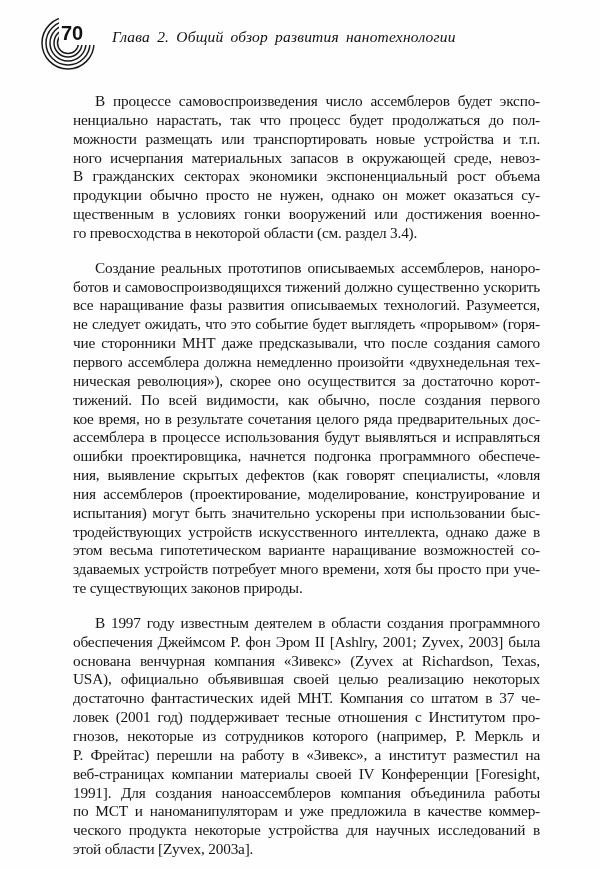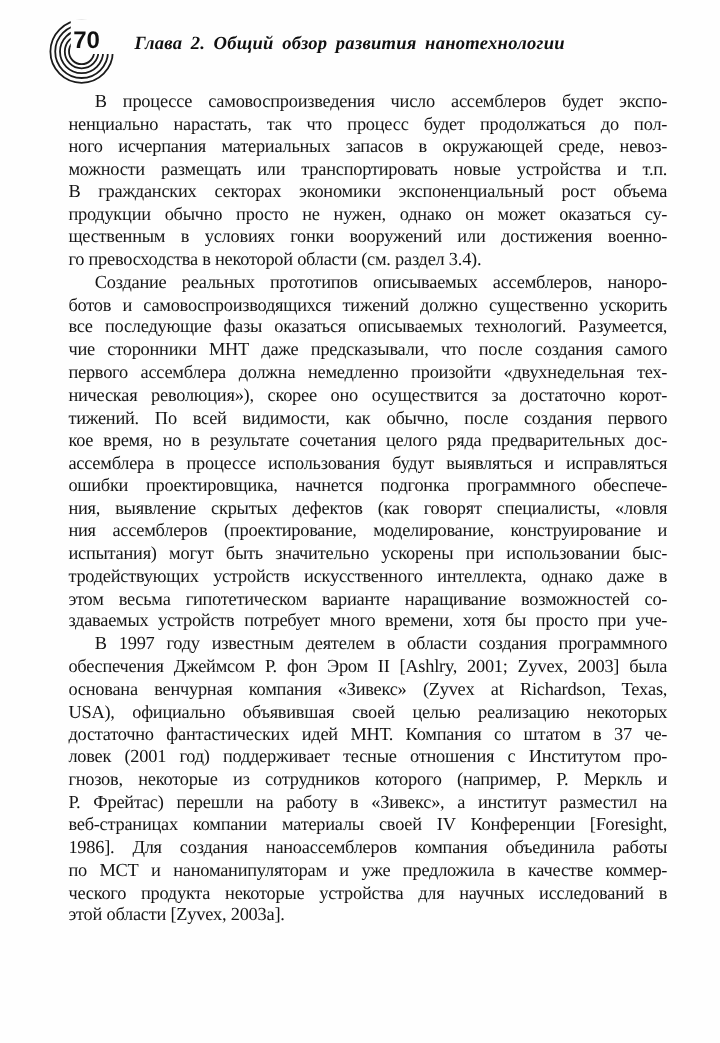--- a/index.html
+++ b/index.html
@@ -27,34 +27,34 @@
     font-family: "Liberation Sans", sans-serif;
     font-weight: bold;
     font-size: 20px;
     fill: #111;
   }
   .chapter-title {
     position: absolute;
     left: 112px; top: 28px;
     width: 460px;
     font-family: "Liberation Serif", serif;
-    font-weight: bold;
+    font-weight: normal;
     font-style: italic;
     font-size: 15.5px;
     letter-spacing: 0.2px;
     word-spacing: 3px;
     color: #101010;
     white-space: nowrap;
   }
   .page-body {
     position: absolute;
     left: 57px; top: 76px;
     width: 499px;
   }
-  .paragraph { margin: 0; }
+  .paragraph { margin: 16px; }
   .line {
     font-size: 15.3px;
     line-height: 18.85px;
     letter-spacing: -0.2px;
     text-align: justify;
     text-align-last: justify;
     white-space: normal;
   }
   .line.first { text-indent: 22px; }
   .line.last { text-align-last: left; }
@@ -76,55 +76,57 @@
       <rect x="19" y="4" width="53" height="29" fill="#fefefe"></rect>
       <text class="page-num" x="21" y="28">70</text>
     </svg>
     <div class="chapter-title">Глава 2. Общий обзор развития нанотехнологии</div>
   </div>
 
   <div class="page-body">
       <div class="paragraph">
         <div class="line first">В процессе самовоспроизведения число ассемблеров будет экспо-</div>
         <div class="line">ненциально нарастать, так что процесс будет продолжаться до пол-</div>
+        <div class="line">можности размещать или транспортировать новые устройства и т.п.</div>
         <div class="line">ного исчерпания материальных запасов в окружающей среде, невоз-</div>
-        <div class="line">можности размещать или транспортировать новые устройства и т.п.</div>
         <div class="line">В гражданских секторах экономики экспоненциальный рост объема</div>
         <div class="line">продукции обычно просто не нужен, однако он может оказаться су-</div>
         <div class="line">щественным в условиях гонки вооружений или достижения военно-</div>
         <div class="line last">го превосходства в некоторой области (см. раздел 3.4).</div>
       </div>
       <div class="paragraph">
         <div class="line first">Создание реальных прототипов описываемых ассемблеров, наноро-</div>
         <div class="line">ботов и самовоспроизводящихся тижений должно существенно ускорить</div>
-        <div class="line">все последующие фазы оказаться описываемых технологий. Разумеется,</div>
+        <div class="line">все наращивание фазы развития описываемых технологий. Разумеется,</div>
+        <div class="line">не следует ожидать, что это событие будет выглядеть «прорывом» (горя-</div>
         <div class="line">чие сторонники МНТ даже предсказывали, что после создания самого</div>
         <div class="line">первого ассемблера должна немедленно произойти «двухнедельная тех-</div>
         <div class="line">ническая революция»), скорее оно осуществится за достаточно корот-</div>
         <div class="line">тижений. По всей видимости, как обычно, после создания первого</div>
         <div class="line">кое время, но в результате сочетания целого ряда предварительных дос-</div>
         <div class="line">ассемблера в процессе использования будут выявляться и исправляться</div>
         <div class="line">ошибки проектировщика, начнется подгонка программного обеспече-</div>
         <div class="line">ния, выявление скрытых дефектов (как говорят специалисты, «ловля</div>
         <div class="line">ния ассемблеров (проектирование, моделирование, конструирование и</div>
         <div class="line">испытания) могут быть значительно ускорены при использовании быс-</div>
         <div class="line">тродействующих устройств искусственного интеллекта, однако даже в</div>
         <div class="line">этом весьма гипотетическом варианте наращивание возможностей со-</div>
         <div class="line">здаваемых устройств потребует много времени, хотя бы просто при уче-</div>
+        <div class="line last">те существующих законов природы.</div>
       </div>
       <div class="paragraph">
         <div class="line first">В 1997 году известным деятелем в области создания программного</div>
         <div class="line">обеспечения Джеймсом Р. фон Эром II [Ashlry, 2001; Zyvex, 2003] была</div>
         <div class="line">основана венчурная компания «Зивекс» (Zyvex at Richardson, Texas,</div>
         <div class="line">USA), официально объявившая своей целью реализацию некоторых</div>
         <div class="line">достаточно фантастических идей МНТ. Компания со штатом в 37 че-</div>
         <div class="line">ловек (2001 год) поддерживает тесные отношения с Институтом про-</div>
         <div class="line">гнозов, некоторые из сотрудников которого (например, Р. Меркль и</div>
         <div class="line">Р. Фрейтас) перешли на работу в «Зивекс», а институт разместил на</div>
         <div class="line">веб-страницах компании материалы своей IV Конференции [Foresight,</div>
-        <div class="line">1986]. Для создания наноассемблеров компания объединила работы</div>
+        <div class="line">1991]. Для создания наноассемблеров компания объединила работы</div>
         <div class="line">по МСТ и наноманипуляторам и уже предложила в качестве коммер-</div>
         <div class="line">ческого продукта некоторые устройства для научных исследований в</div>
         <div class="line last">этой области [Zyvex, 2003a].</div>
       </div>
     </div>
 
 </div>
 
 </body></html>

